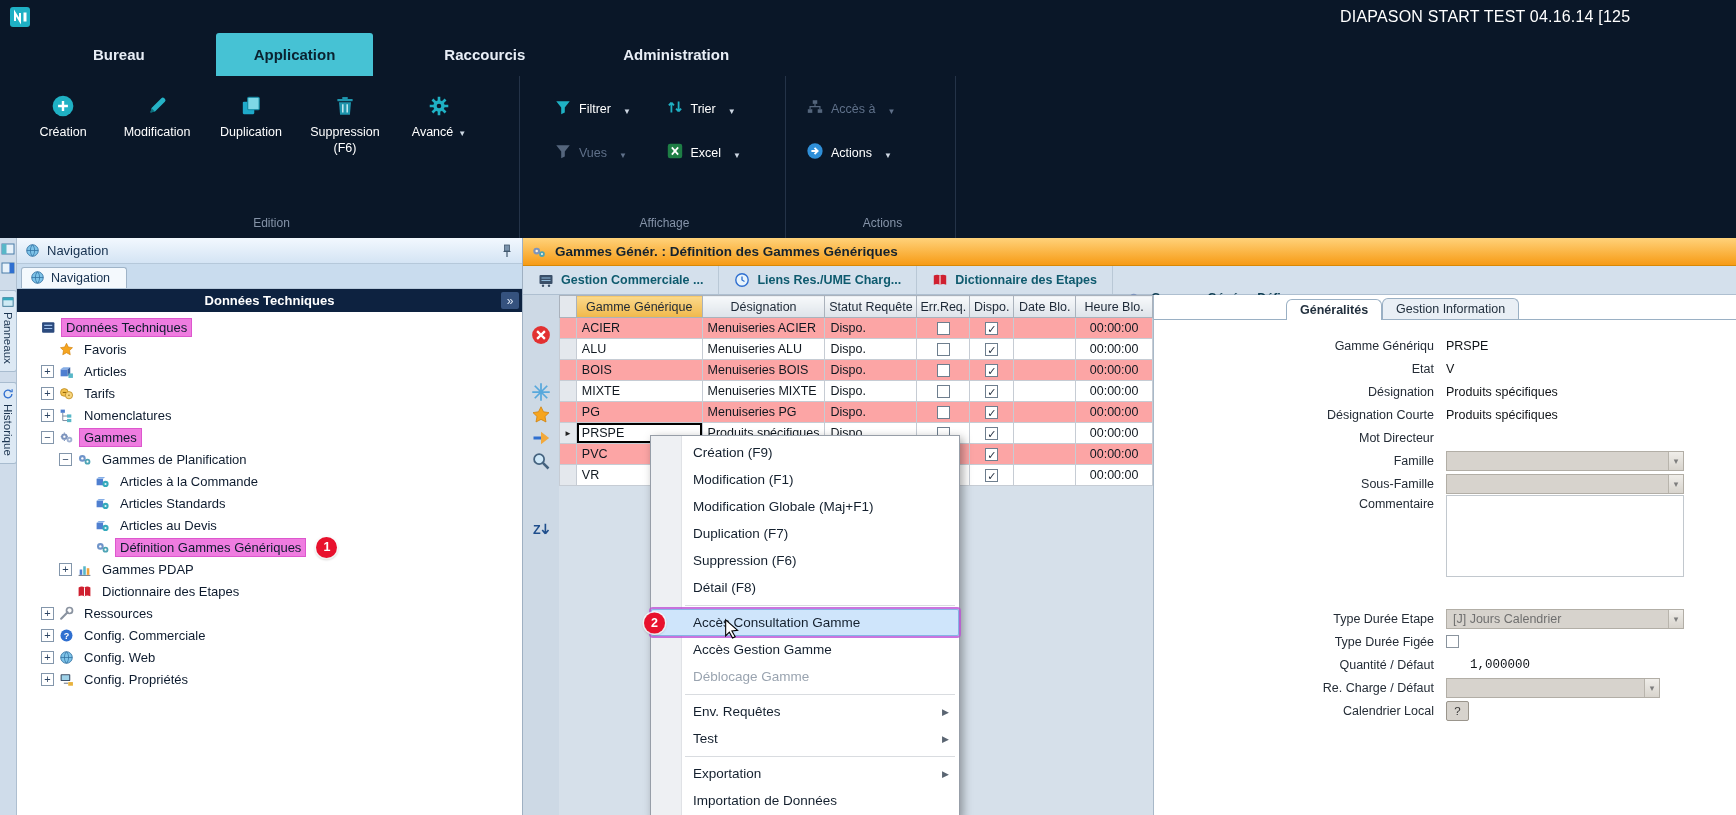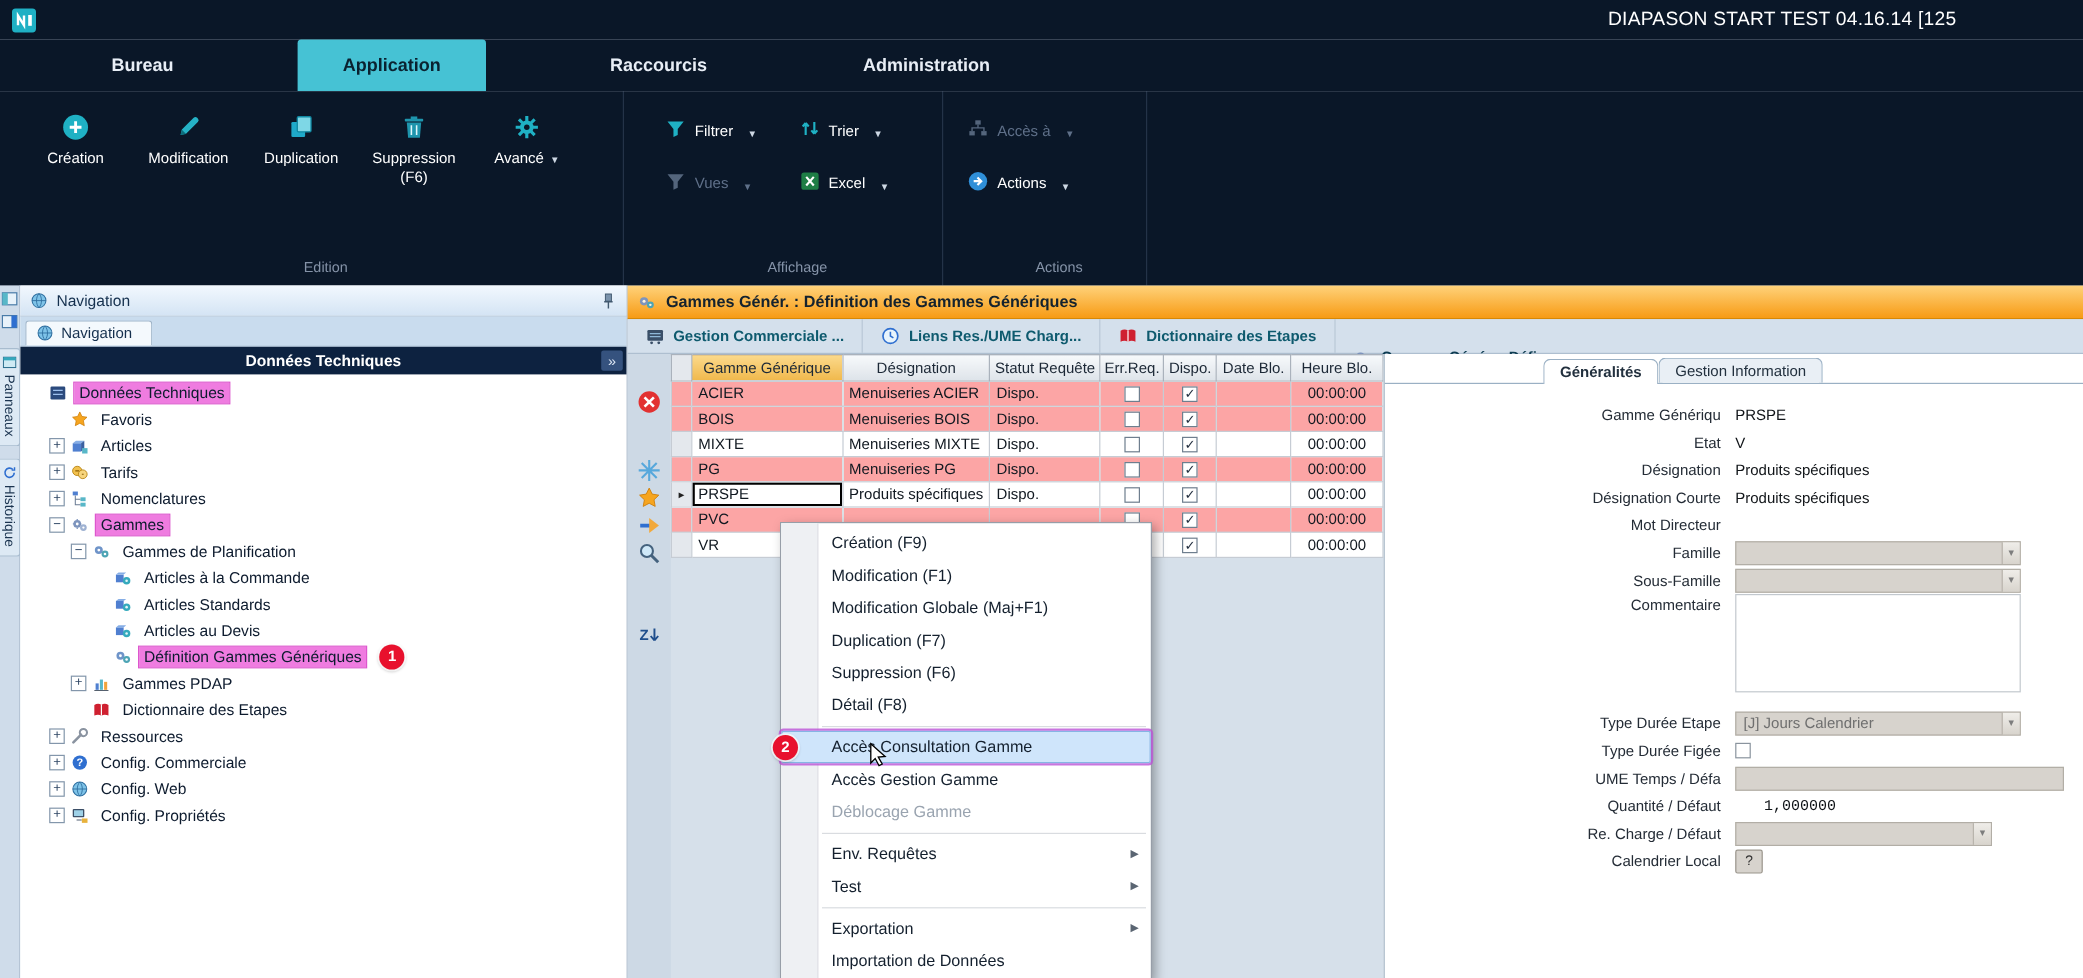--- a/index.html
+++ b/index.html
@@ -6,21 +6,21 @@
 html,body{background:#9aa8b8;}
 body{font-family:"Liberation Sans","DejaVu Sans",sans-serif;}
 .app{position:relative;width:1736px;height:815px;overflow:hidden;background:#cdd9e5;}
 
 
 .titlebar{position:absolute;left:0;top:0;width:100%;height:33px;background:#0a1728;display:flex;align-items:center;}
 .app-icon{margin-left:9px;width:22px;height:22px;display:flex;}
 .win-title{position:absolute;left:1340px;color:#fff;font-size:16px;white-space:nowrap;letter-spacing:.2px;}
 
 
-.ribbon-tabs{position:absolute;top:33px;left:0;width:100%;height:43px;background:#0a1728;display:flex;align-items:stretch;padding-left:66px;gap:32px;}
+.ribbon-tabs{position:absolute;top:33px;left:0;width:100%;height:43px;background:#0a1728;display:flex;align-items:stretch;padding-left:66px;}
 .rtab{color:#e8eef6;font-size:15px;font-weight:bold;padding:0 27px;display:flex;align-items:center;margin-right:44px;}
 .rtab.active{background:#46c2d4;color:#0a2230;border-radius:3px 3px 0 0;padding:0 38px;}
 
 
 .ribbon{position:absolute;top:76px;left:0;width:100%;height:162px;background:#0a1728;display:flex;}
 .rgroup{position:relative;height:100%;border-right:1px solid rgba(140,165,200,.20);}
 .rgroup-label{position:absolute;bottom:8px;left:0;right:0;text-align:center;color:#8593a8;font-size:12px;margin-left:24px;}
 .rg-edition{width:520px;display:flex;padding:12px 0 0 16px;}
 .bigbtn{width:94px;display:flex;flex-direction:column;align-items:center;gap:7px;padding-top:6px;color:#fff;font-size:12.5px;text-align:center;cursor:default;}
 .bigbtn .bicon{width:24px;height:24px;display:flex;}
@@ -90,21 +90,21 @@
 .gridcb.checked::after{content:"\2713";}
 
 
 .form-panel{flex:1;background:#fff;border-left:1px solid #a8b8c8;position:relative;font-size:12.5px;color:#1c2430;}
 .form-tabs{display:flex;padding-left:132px;height:25px;align-items:flex-end;border-bottom:1px solid #9ab0c4;}
 .ftab{border:1px solid #9ab0c4;border-bottom:none;border-radius:6px 6px 0 0;padding:3px 13px;background:#e9eff5;font-size:12.5px;color:#22303e;}
 .ftab.active{background:#fff;font-weight:bold;position:relative;top:1px;}
 .form-fields{padding-top:14px;}
 .frow{display:flex;align-items:center;min-height:23px;}
 .frow.tall{align-items:flex-start;}
-.frow.gap{margin-top:14px;}
+.frow.gap{margin-top:30px;}
 .flabel{width:292px;text-align:right;padding-right:12px;color:#242c36;flex:0 0 292px;}
 .frow.tall .flabel{padding-top:2px;}
 .fstatic{color:#101418;}
 .fstatic.mono{font-family:"Liberation Mono","DejaVu Sans Mono",monospace;padding-left:24px;}
 .fdrop{height:20px;background:#d7d3cd;border:1px solid #b2aea6;display:flex;align-items:center;justify-content:space-between;padding-left:6px;color:#6f6f6f;}
 .fchev{width:15px;height:18px;display:flex;align-items:center;justify-content:center;color:#7d7d7d;font-size:9px;background:linear-gradient(#efede9,#d8d4cd);border-left:1px solid #b8b4ac;}
 .ffield{height:20px;background:#d7d3cd;border:1px solid #b2aea6;}
 .ftextarea{height:82px;background:#fff;border:1px solid #c2c8ce;}
 .fcheck{width:13px;height:13px;background:#fff;border:1px solid #8a949e;display:inline-block;}
 .fbtn{width:23px;height:20px;background:#d7d3cd;border:1px solid #9a958c;border-radius:2px;display:flex;align-items:center;justify-content:center;font-size:11.5px;color:#333;}
@@ -672,20 +672,30 @@
                 <tr class="alt">
                   <td class="sel"></td>
                   <td>ACIER</td>
                   <td>Menuiseries ACIER</td>
                   <td>Dispo.</td>
                   <td class="cb"><span class="gridcb"></span></td>
                   <td class="cb"><span class="gridcb checked"></span></td>
                   <td></td>
                   <td class="ctr">00:00:00</td>
                 </tr>
+                <tr>
+                  <td class="sel"></td>
+                  <td>ALU</td>
+                  <td>Menuiseries ALU</td>
+                  <td>Dispo.</td>
+                  <td class="cb"><span class="gridcb"></span></td>
+                  <td class="cb"><span class="gridcb checked"></span></td>
+                  <td></td>
+                  <td class="ctr">00:00:00</td>
+                </tr>
                 <tr class="alt">
                   <td class="sel"></td>
                   <td>BOIS</td>
                   <td>Menuiseries BOIS</td>
                   <td>Dispo.</td>
                   <td class="cb"><span class="gridcb"></span></td>
                   <td class="cb"><span class="gridcb checked"></span></td>
                   <td></td>
                   <td class="ctr">00:00:00</td>
                 </tr>
@@ -791,24 +801,20 @@
                 <div class="fdrop" style="width: 238px;">
                   <span class="fdtext">[J] Jours Calendrier</span>
                   <span class="fchev">▾</span>
                 </div>
               </div>
               <div class="frow">
                 <label class="flabel">Type Durée Figée</label>
                 <span class="fcheck"></span>
               </div>
               <div class="frow">
-                <label class="flabel">UME Temps / Défa</label>
-                <div class="ffield" style="width: 274px;"></div>
-              </div>
-              <div class="frow">
                 <label class="flabel">Quantité / Défaut</label>
                 <div class="fstatic mono">1,000000</div>
               </div>
               <div class="frow">
                 <label class="flabel">Re. Charge / Défaut</label>
                 <div class="fdrop" style="width: 214px;">
                   <span class="fdtext"></span>
                   <span class="fchev">▾</span>
                 </div>
               </div>

